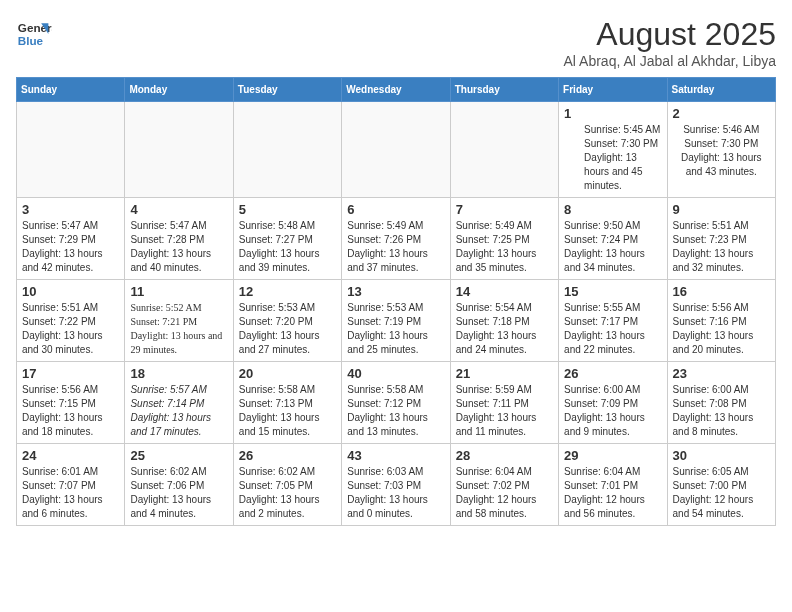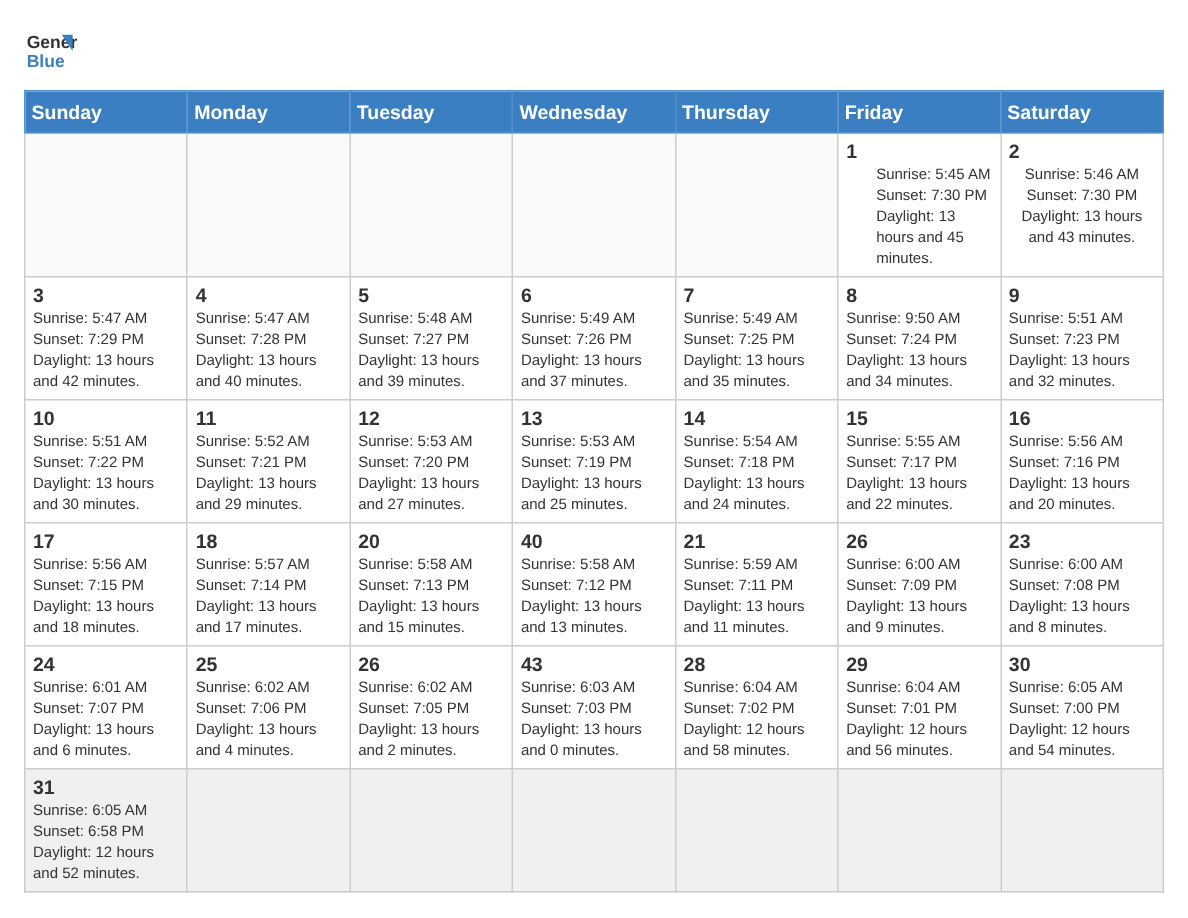--- a/index.html
+++ b/index.html
@@ -38,21 +38,21 @@
       color: #555;
     }
     .calendar {
       width: 100%;
       border-collapse: collapse;
       border: 1px solid #ccc;
     }
     .calendar th {
       background-color: #3a7fc1;
       color: #fff;
-      font-size: 13px;
+      font-size: 10px;
       font-weight: bold;
       padding: 6px 4px;
       text-align: left;
       border: 1px solid #5590cc;
     }
     .calendar td {
       vertical-align: top;
       border: 1px solid #ccc;
       padding: 4px 5px;
       width: calc(100% / 7);
@@ -82,20 +82,24 @@
 </head>
 <body>
 
 <div class="header-area">
   <div class="logo">
     <svg class="logo-icon" viewBox="0 0 40 40">
       <text x="2" y="18" font-size="13" font-weight="bold" fill="#333">General</text>
       <text x="2" y="32" font-size="13" font-weight="bold" fill="#3a7fc1">Blue</text>
       <polygon points="28,8 36,8 36,20" fill="#3a7fc1"></polygon>
     </svg>
+  </div>
+  <div class="title-area">
+    <div class="month-year">August 2025</div>
+    <div class="location">Al Abraq, Al Jabal al Akhdar, Libya</div>
   </div>
 </div>
 
 <table class="calendar">
   <thead>
     <tr>
     <th>Sunday</th>
         <th>Monday</th>
         <th>Tuesday</th>
         <th>Wednesday</th>
@@ -170,21 +174,21 @@
       </tr>
       <tr>
         <td>
           <span class="day-number">10</span>
           <div class="sun-info" style="white-space: pre-line;">Sunrise: 5:51 AM
 Sunset: 7:22 PM
 Daylight: 13 hours and 30 minutes.</div>
         </td>
         <td>
           <span class="day-number">11</span>
-          <div class="sun-info" style="white-space: pre-line;">Sunrise: 5:52 AM
+          <div class="sun-info" style="white-space: pre-line; font-family: Liberation Serif, serif;">Sunrise: 5:52 AM
 Sunset: 7:21 PM
 Daylight: 13 hours and 29 minutes.</div>
         </td>
         <td>
           <span class="day-number">12</span>
           <div class="sun-info" style="white-space: pre-line;">Sunrise: 5:53 AM
 Sunset: 7:20 PM
 Daylight: 13 hours and 27 minutes.</div>
         </td>
         <td>
@@ -214,21 +218,21 @@
       </tr>
       <tr>
         <td>
           <span class="day-number">17</span>
           <div class="sun-info" style="white-space: pre-line;">Sunrise: 5:56 AM
 Sunset: 7:15 PM
 Daylight: 13 hours and 18 minutes.</div>
         </td>
         <td>
           <span class="day-number">18</span>
-          <div class="sun-info" style="white-space: pre-line;">Sunrise: 5:57 AM
+          <div class="sun-info" style="white-space: pre-line; font-style: italic;">Sunrise: 5:57 AM
 Sunset: 7:14 PM
 Daylight: 13 hours and 17 minutes.</div>
         </td>
         <td>
           <span class="day-number">20</span>
           <div class="sun-info" style="white-space: pre-line;">Sunrise: 5:58 AM
 Sunset: 7:13 PM
 Daylight: 13 hours and 15 minutes.</div>
         </td>
         <td>
@@ -293,28 +297,14 @@
 Sunset: 7:01 PM
 Daylight: 12 hours and 56 minutes.</div>
         </td>
         <td>
           <span class="day-number">30</span>
           <div class="sun-info" style="white-space: pre-line;">Sunrise: 6:05 AM
 Sunset: 7:00 PM
 Daylight: 12 hours and 54 minutes.</div>
         </td>
       </tr>
-      <tr>
-        <td class="last-row">
-          <span class="day-number">31</span>
-          <div class="sun-info" style="white-space: pre-line;">Sunrise: 6:05 AM
-Sunset: 6:58 PM
-Daylight: 12 hours and 52 minutes.</div>
-        </td>
-        <td class="last-row"></td>
-        <td class="last-row"></td>
-        <td class="last-row"></td>
-        <td class="last-row"></td>
-        <td class="last-row"></td>
-        <td class="last-row"></td>
-      </tr>
     </tbody>
 </table>
 
 </body></html>

